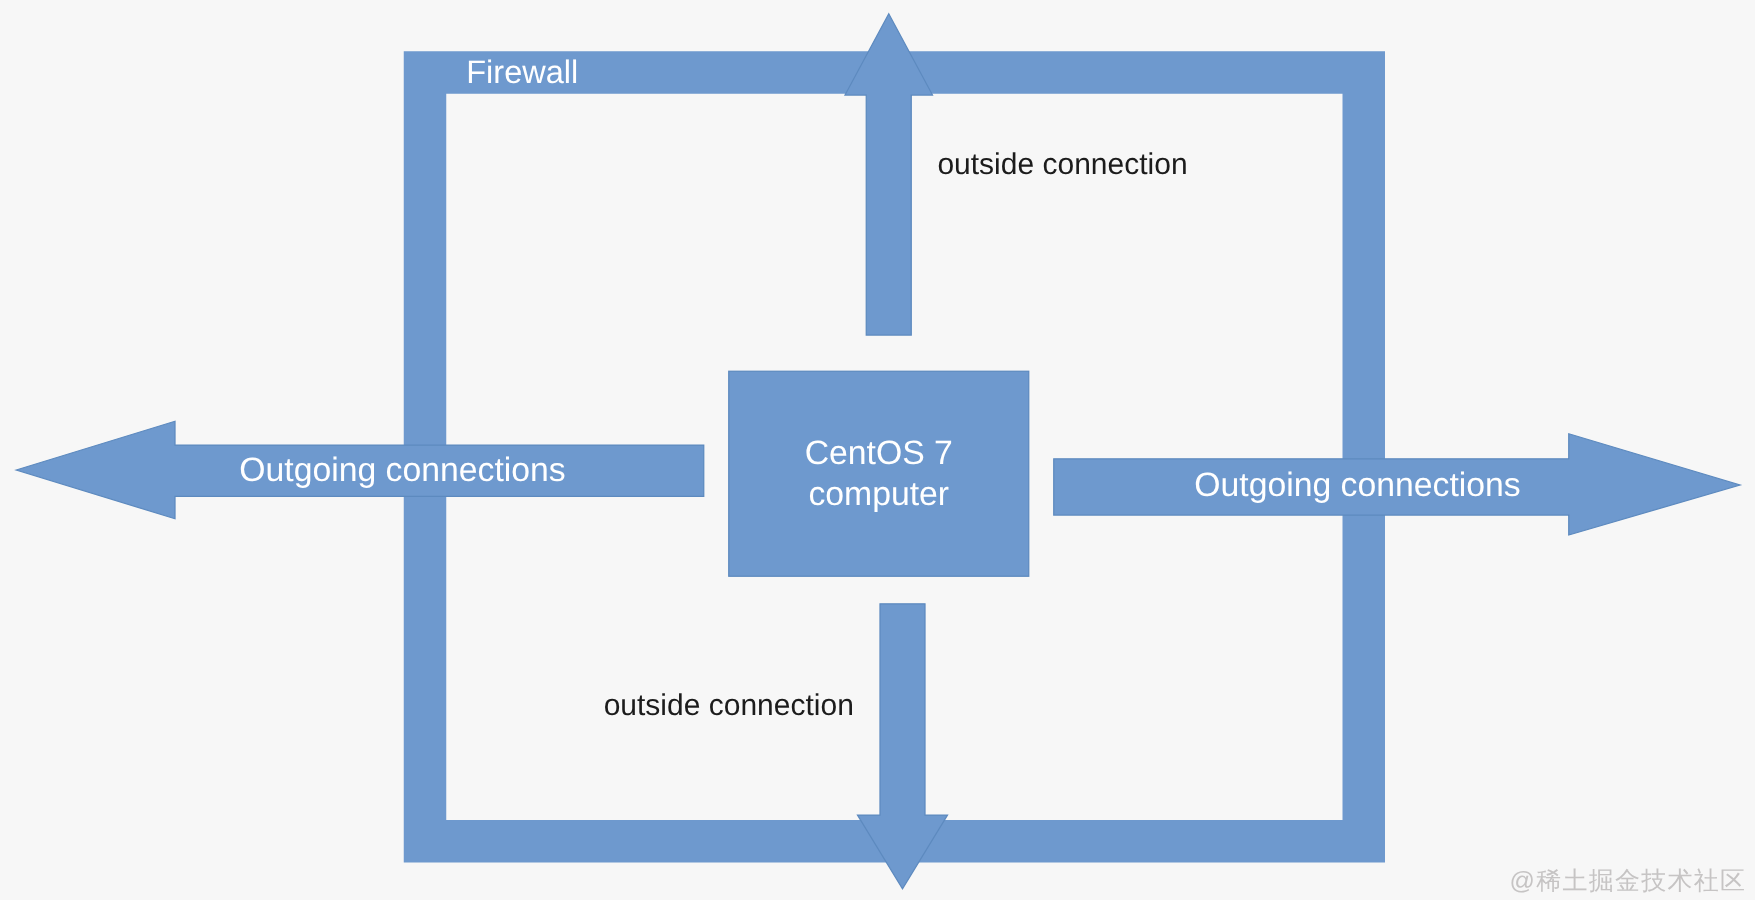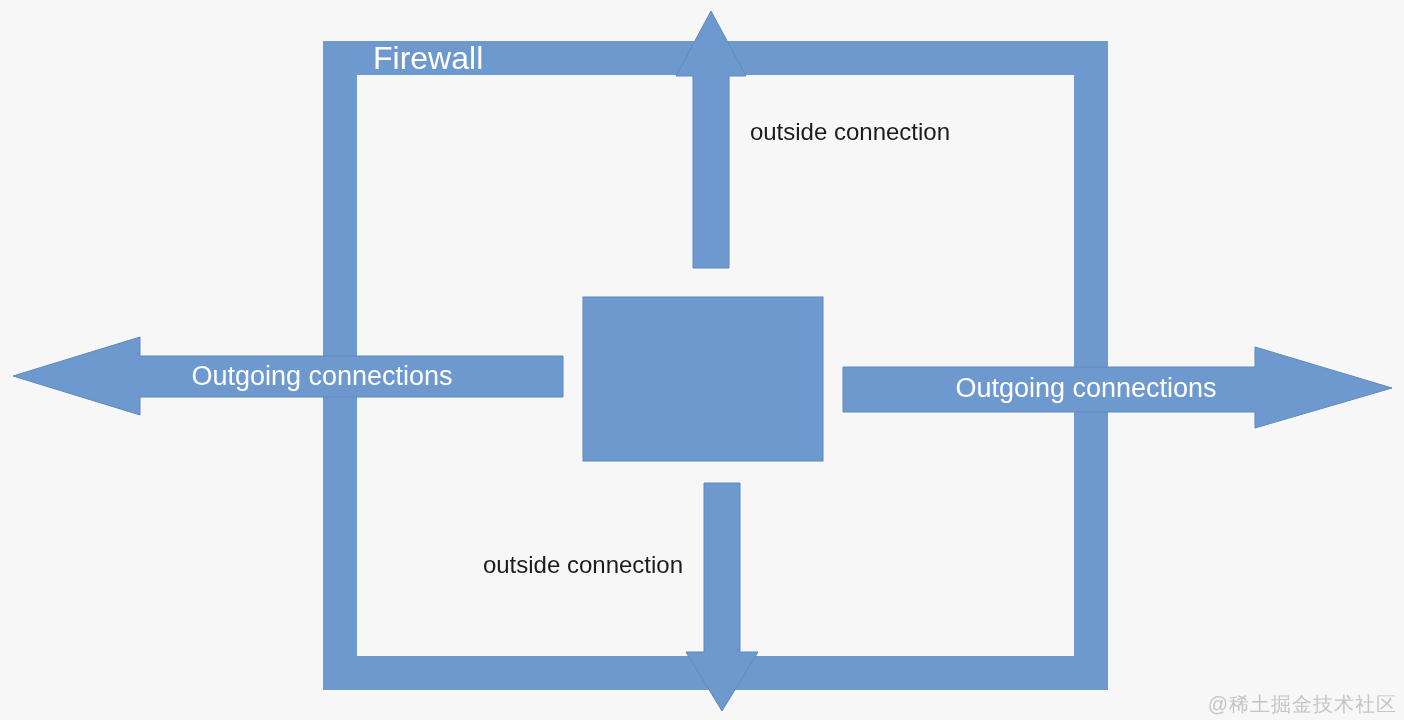--- a/index.html
+++ b/index.html
@@ -37,21 +37,21 @@
     position: absolute;
     transform: translate(-50%, -50%);
     white-space: nowrap;
   }
   .light { color: var(--label-light, #ffffff); }
   .dark  { color: var(--label-dark, #1c1c1c); }
   .firewall-label {
     left: 373px;
     top: 58px;
     transform: translateY(-50%);
-    font-size: 32px;
+    font-size: 26px;
   }
   .top-label {
     left: 850px;
     top: 132px;
     font-size: 24px;
   }
   .bottom-label {
     left: 583px;
     top: 565px;
     font-size: 24px;
@@ -100,16 +100,20 @@
   <div class="label light firewall-label">Firewall</div>
 
   <div class="label dark top-label">outside connection</div>
 
   <div class="label dark bottom-label">outside connection</div>
 
   <div class="label light left-label">Outgoing connections</div>
 
   <div class="label light right-label">Outgoing connections</div>
 
+  <div class="label light center-label">
+    <div>CentOS 7</div>
+    <div>computer</div>
+  </div>
 
   <div class="watermark">@稀土掘金技术社区</div>
 
 </div>
 
 </body></html>

